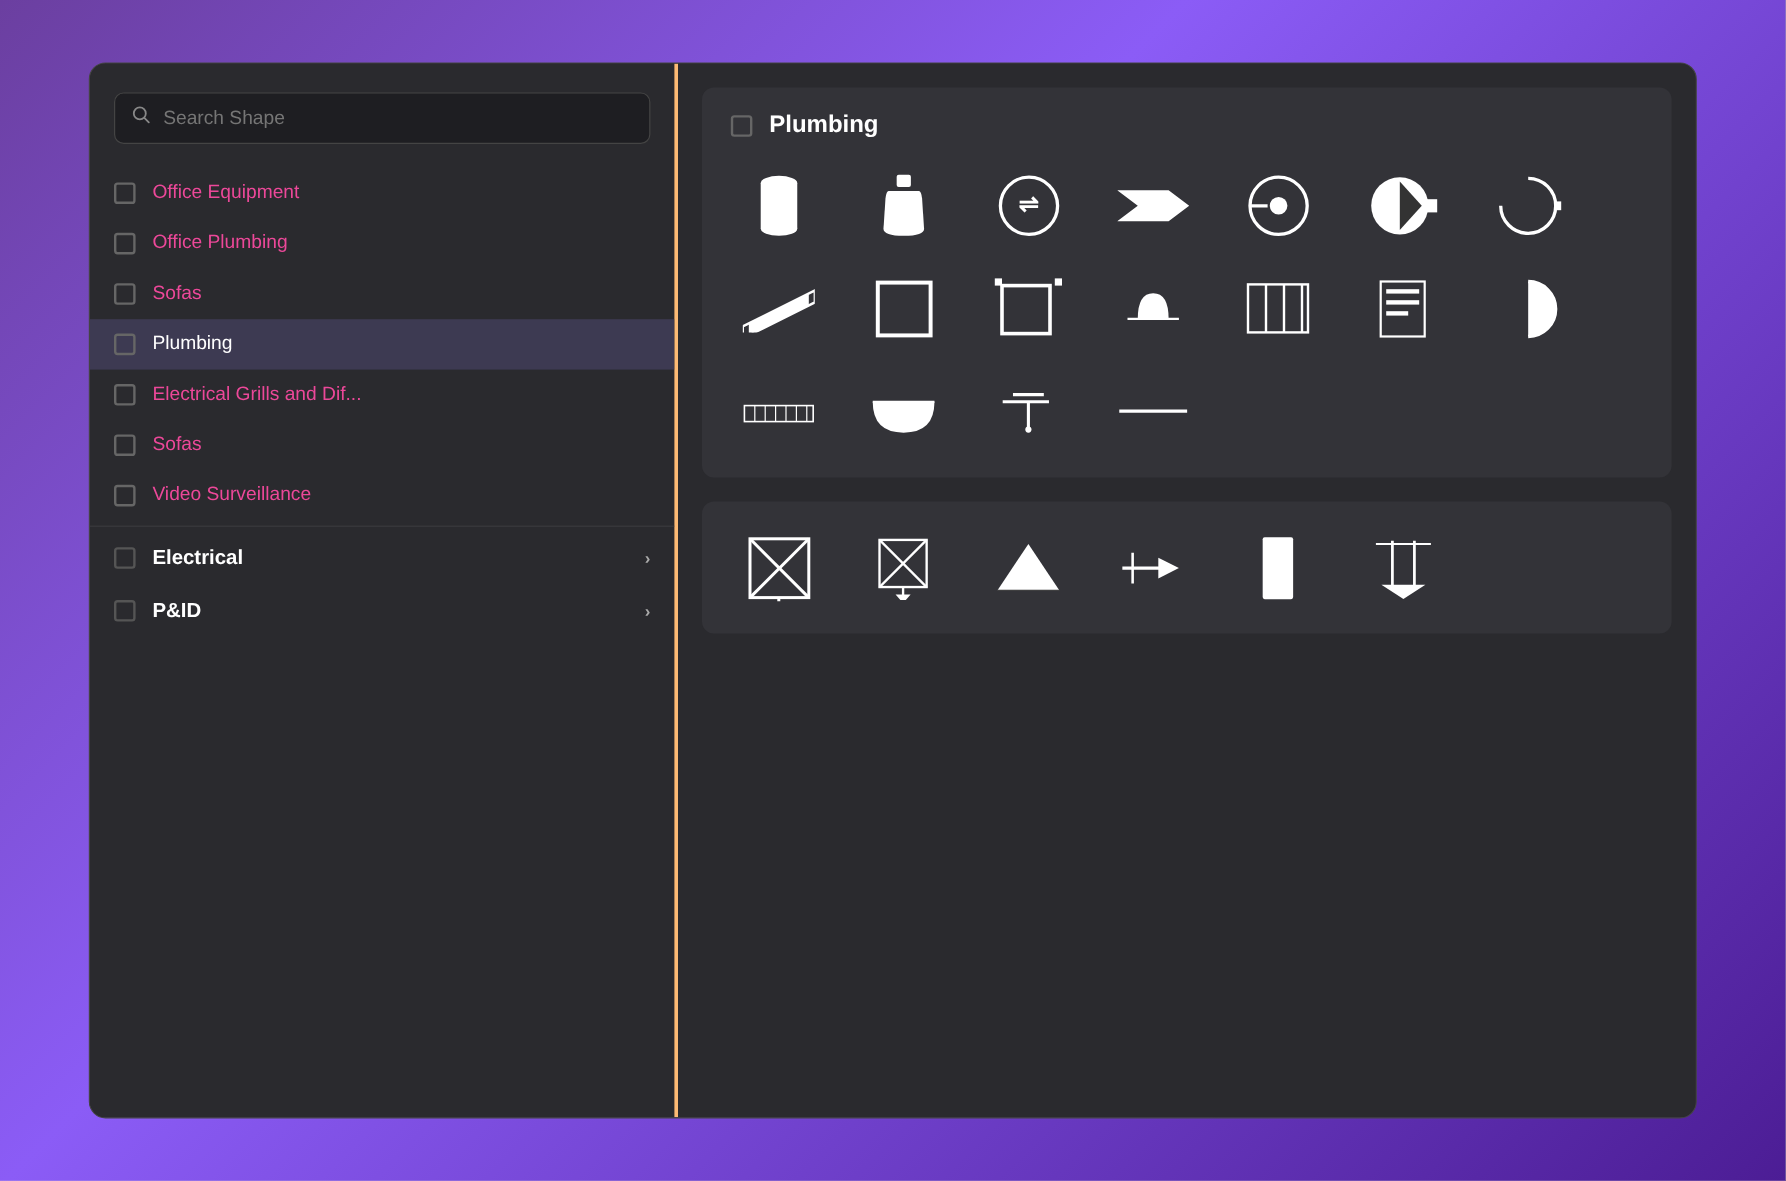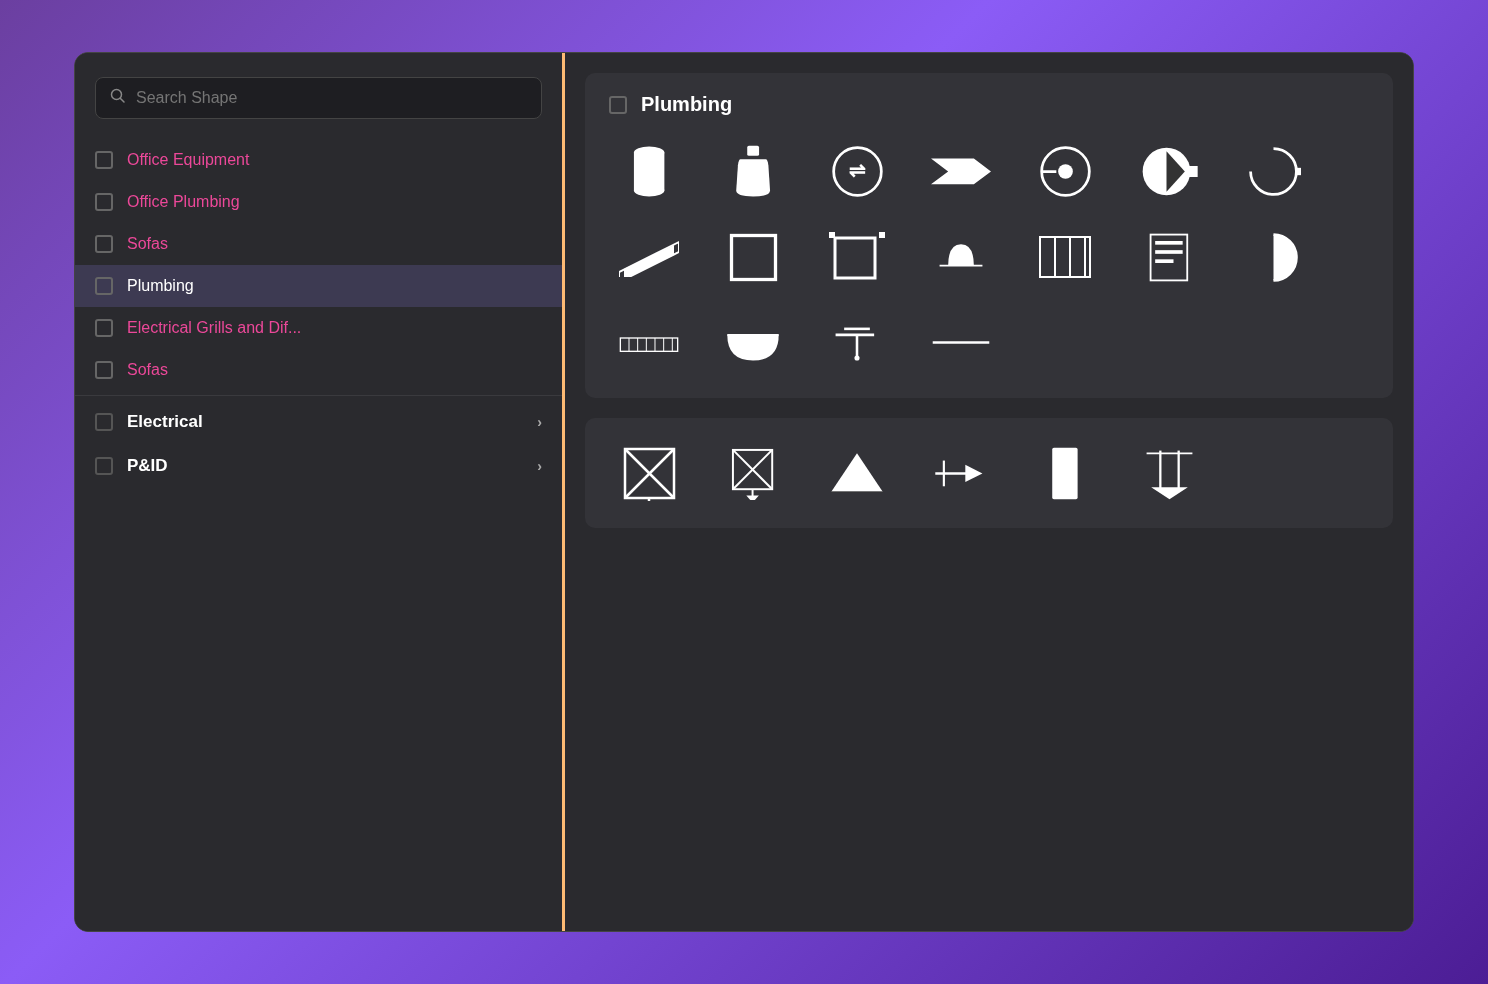--- a/index.html
+++ b/index.html
@@ -209,20 +209,24 @@
         <div class="checkbox"></div>
         <span>Electrical Grills and Dif...</span>
       </div>
 
       <div class="sidebar-item">
         <div class="checkbox"></div>
         <span>Sofas</span>
       </div>
 
 
+      <div class="sidebar-item">
+        <div class="checkbox"></div>
+        <span>Video Surveillance</span>
+      </div>
 
       <hr class="sidebar-divider">
 
       <div class="sidebar-item group">
         <div class="checkbox" style="border-color:#555;"></div>
         <span>Electrical</span>
         <span class="chevron">›</span>
       </div>
 
       <div class="sidebar-item group">

